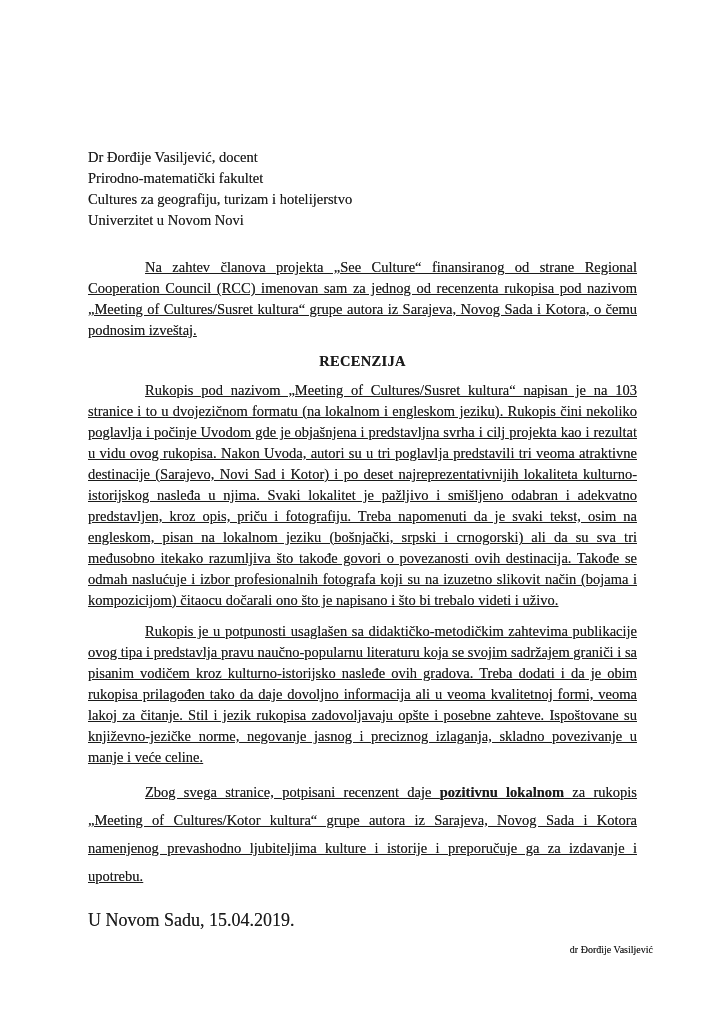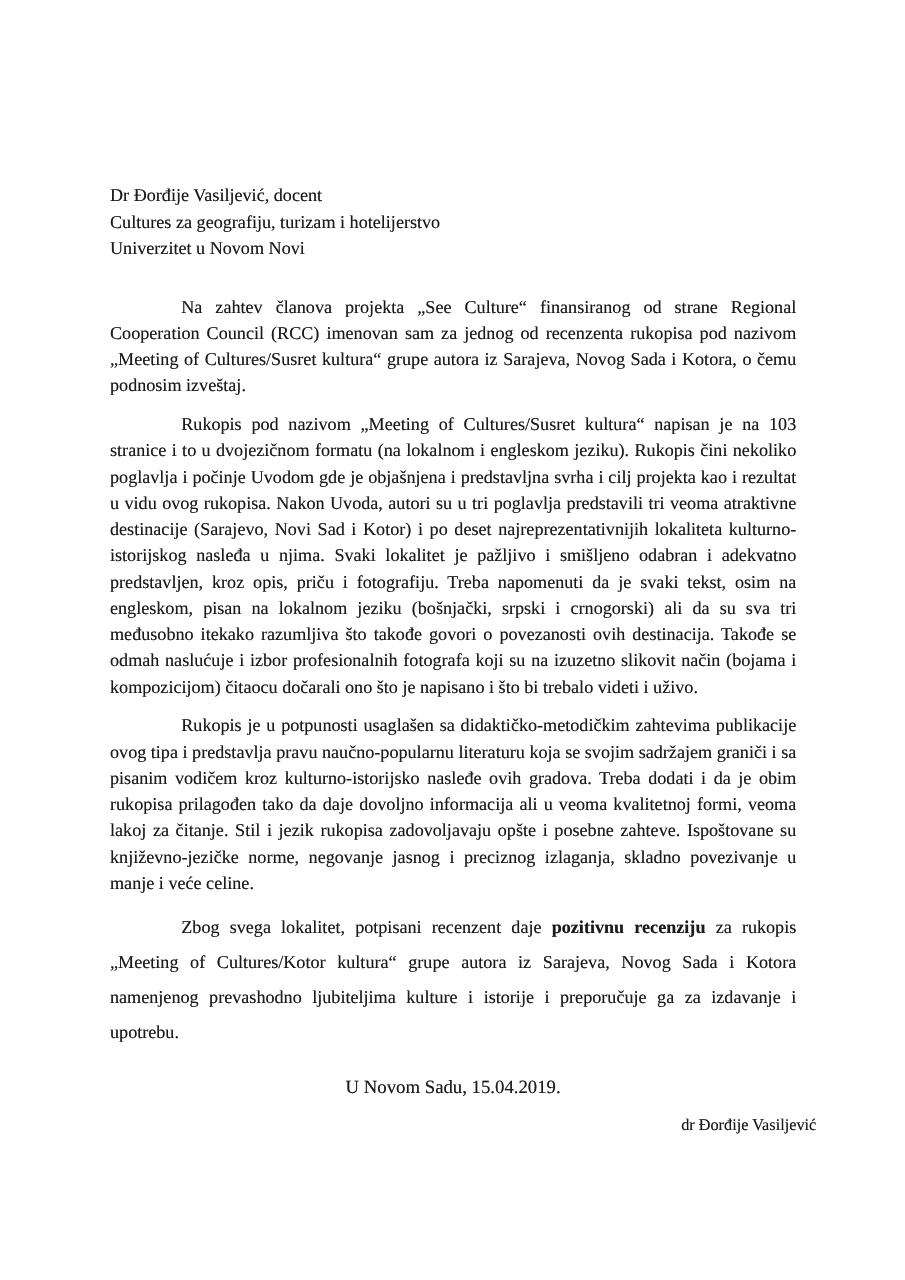--- a/index.html
+++ b/index.html
@@ -26,70 +26,73 @@
     font-size: 14.5px;
     line-height: 21px;
     text-align: left;
   }
   .body-par {
     font-size: 14.5px;
     line-height: 21px;
     text-align: justify;
     text-indent: 57px;
     margin: 0 0 10px 0;
+    text-decoration: underline;
   }
   .intro-par {
     margin-top: 26px;
   }
   .doc-heading {
     font-size: 14.5px;
     line-height: 21px;
     font-weight: bold;
     text-align: center;
     letter-spacing: 0.3px;
     margin: 0 0 8px 0;
   }
   .conclusion-par {
     line-height: 28px;
     margin-bottom: 0;
   }
   .conclusion-par strong {
     font-weight: bold;
   }
   .date-line {
-    font-size: 15px;
+    font-size: 18px;
     line-height: 21px;
     margin-top: 20px;
-    text-align: center;
+    text-align: left;
   }
   .signature-line {
-    font-size: 13px;
+    font-size: 10px;
     line-height: 21px;
     margin-top: 8px;
     margin-right: -16px;
     text-align: right;
   }
 </style>
 </head>
 <body>
 
 <div class="page">
 
   <div class="sender-block">
     <div>Dr Đorđije Vasiljević, docent</div>
+    <div>Prirodno-matematički fakultet</div>
     <div>Cultures za geografiju, turizam i hotelijerstvo</div>
     <div>Univerzitet u Novom Novi</div>
   </div>
 
   <p class="body-par intro-par">Na zahtev članova projekta „See Culture“ finansiranog od strane Regional Cooperation Council (RCC) imenovan sam za jednog od recenzenta rukopisa pod nazivom „Meeting of Cultures/Susret kultura“ grupe autora iz Sarajeva, Novog Sada i Kotora, o čemu podnosim izveštaj.</p>
 
+  <div class="doc-heading">RECENZIJA</div>
 
   <p class="body-par">Rukopis pod nazivom „Meeting of Cultures/Susret kultura“  napisan je na 103 stranice i to u dvojezičnom formatu (na lokalnom i engleskom jeziku). Rukopis čini nekoliko poglavlja i počinje Uvodom gde je objašnjena i predstavljna svrha i cilj projekta kao i rezultat u vidu ovog rukopisa. Nakon Uvoda, autori su u tri poglavlja predstavili tri veoma atraktivne destinacije (Sarajevo, Novi Sad i Kotor) i po deset najreprezentativnijih lokaliteta kulturno-istorijskog nasleđa u njima. Svaki lokalitet je pažljivo i smišljeno odabran i adekvatno predstavljen, kroz opis, priču i fotografiju. Treba napomenuti da je svaki tekst, osim na engleskom, pisan na lokalnom jeziku (bošnjački, srpski i crnogorski) ali da su sva tri međusobno itekako razumljiva što takođe govori o povezanosti ovih destinacija. Takođe se odmah naslućuje i izbor profesionalnih fotografa koji su na izuzetno slikovit način (bojama i kompozicijom) čitaocu dočarali ono što je napisano i što bi trebalo videti i uživo.</p>
 
   <p class="body-par">Rukopis je u potpunosti usaglašen sa didaktičko-metodičkim zahtevima publikacije ovog tipa i predstavlja pravu naučno-popularnu literaturu koja se svojim sadržajem graniči i sa pisanim vodičem kroz kulturno-istorijsko nasleđe ovih gradova. Treba dodati i da je obim rukopisa prilagođen tako da daje dovoljno informacija ali u veoma kvalitetnoj formi, veoma lakoj za čitanje. Stil i jezik rukopisa zadovoljavaju opšte i posebne zahteve. Ispoštovane su književno-jezičke norme, negovanje jasnog i preciznog izlaganja, skladno povezivanje u manje i veće  celine.</p>
 
-  <p class="body-par conclusion-par"><span>Zbog svega lokalitet, potpisani recenzent daje </span><strong>pozitivnu recenziju</strong><span> za rukopis „Meeting of Cultures/Kotor kultura“ grupe autora iz Sarajeva, Novog Sada i Kotora namenjenog prevashodno ljubiteljima kulture i istorije i preporučuje ga za izdavanje i upotrebu.</span></p>
+  <p class="body-par conclusion-par"><span>Zbog svega stranice, potpisani recenzent daje </span><strong>pozitivnu lokalnom</strong><span> za rukopis „Meeting of Cultures/Kotor kultura“ grupe autora iz Sarajeva, Novog Sada i Kotora namenjenog prevashodno ljubiteljima kulture i istorije i preporučuje ga za izdavanje i upotrebu.</span></p>
 
   <div class="date-line">U Novom Sadu, 15.04.2019.</div>
 
   <div class="signature-line">dr Đorđije Vasiljević</div>
 
 </div>
 
 </body></html>

